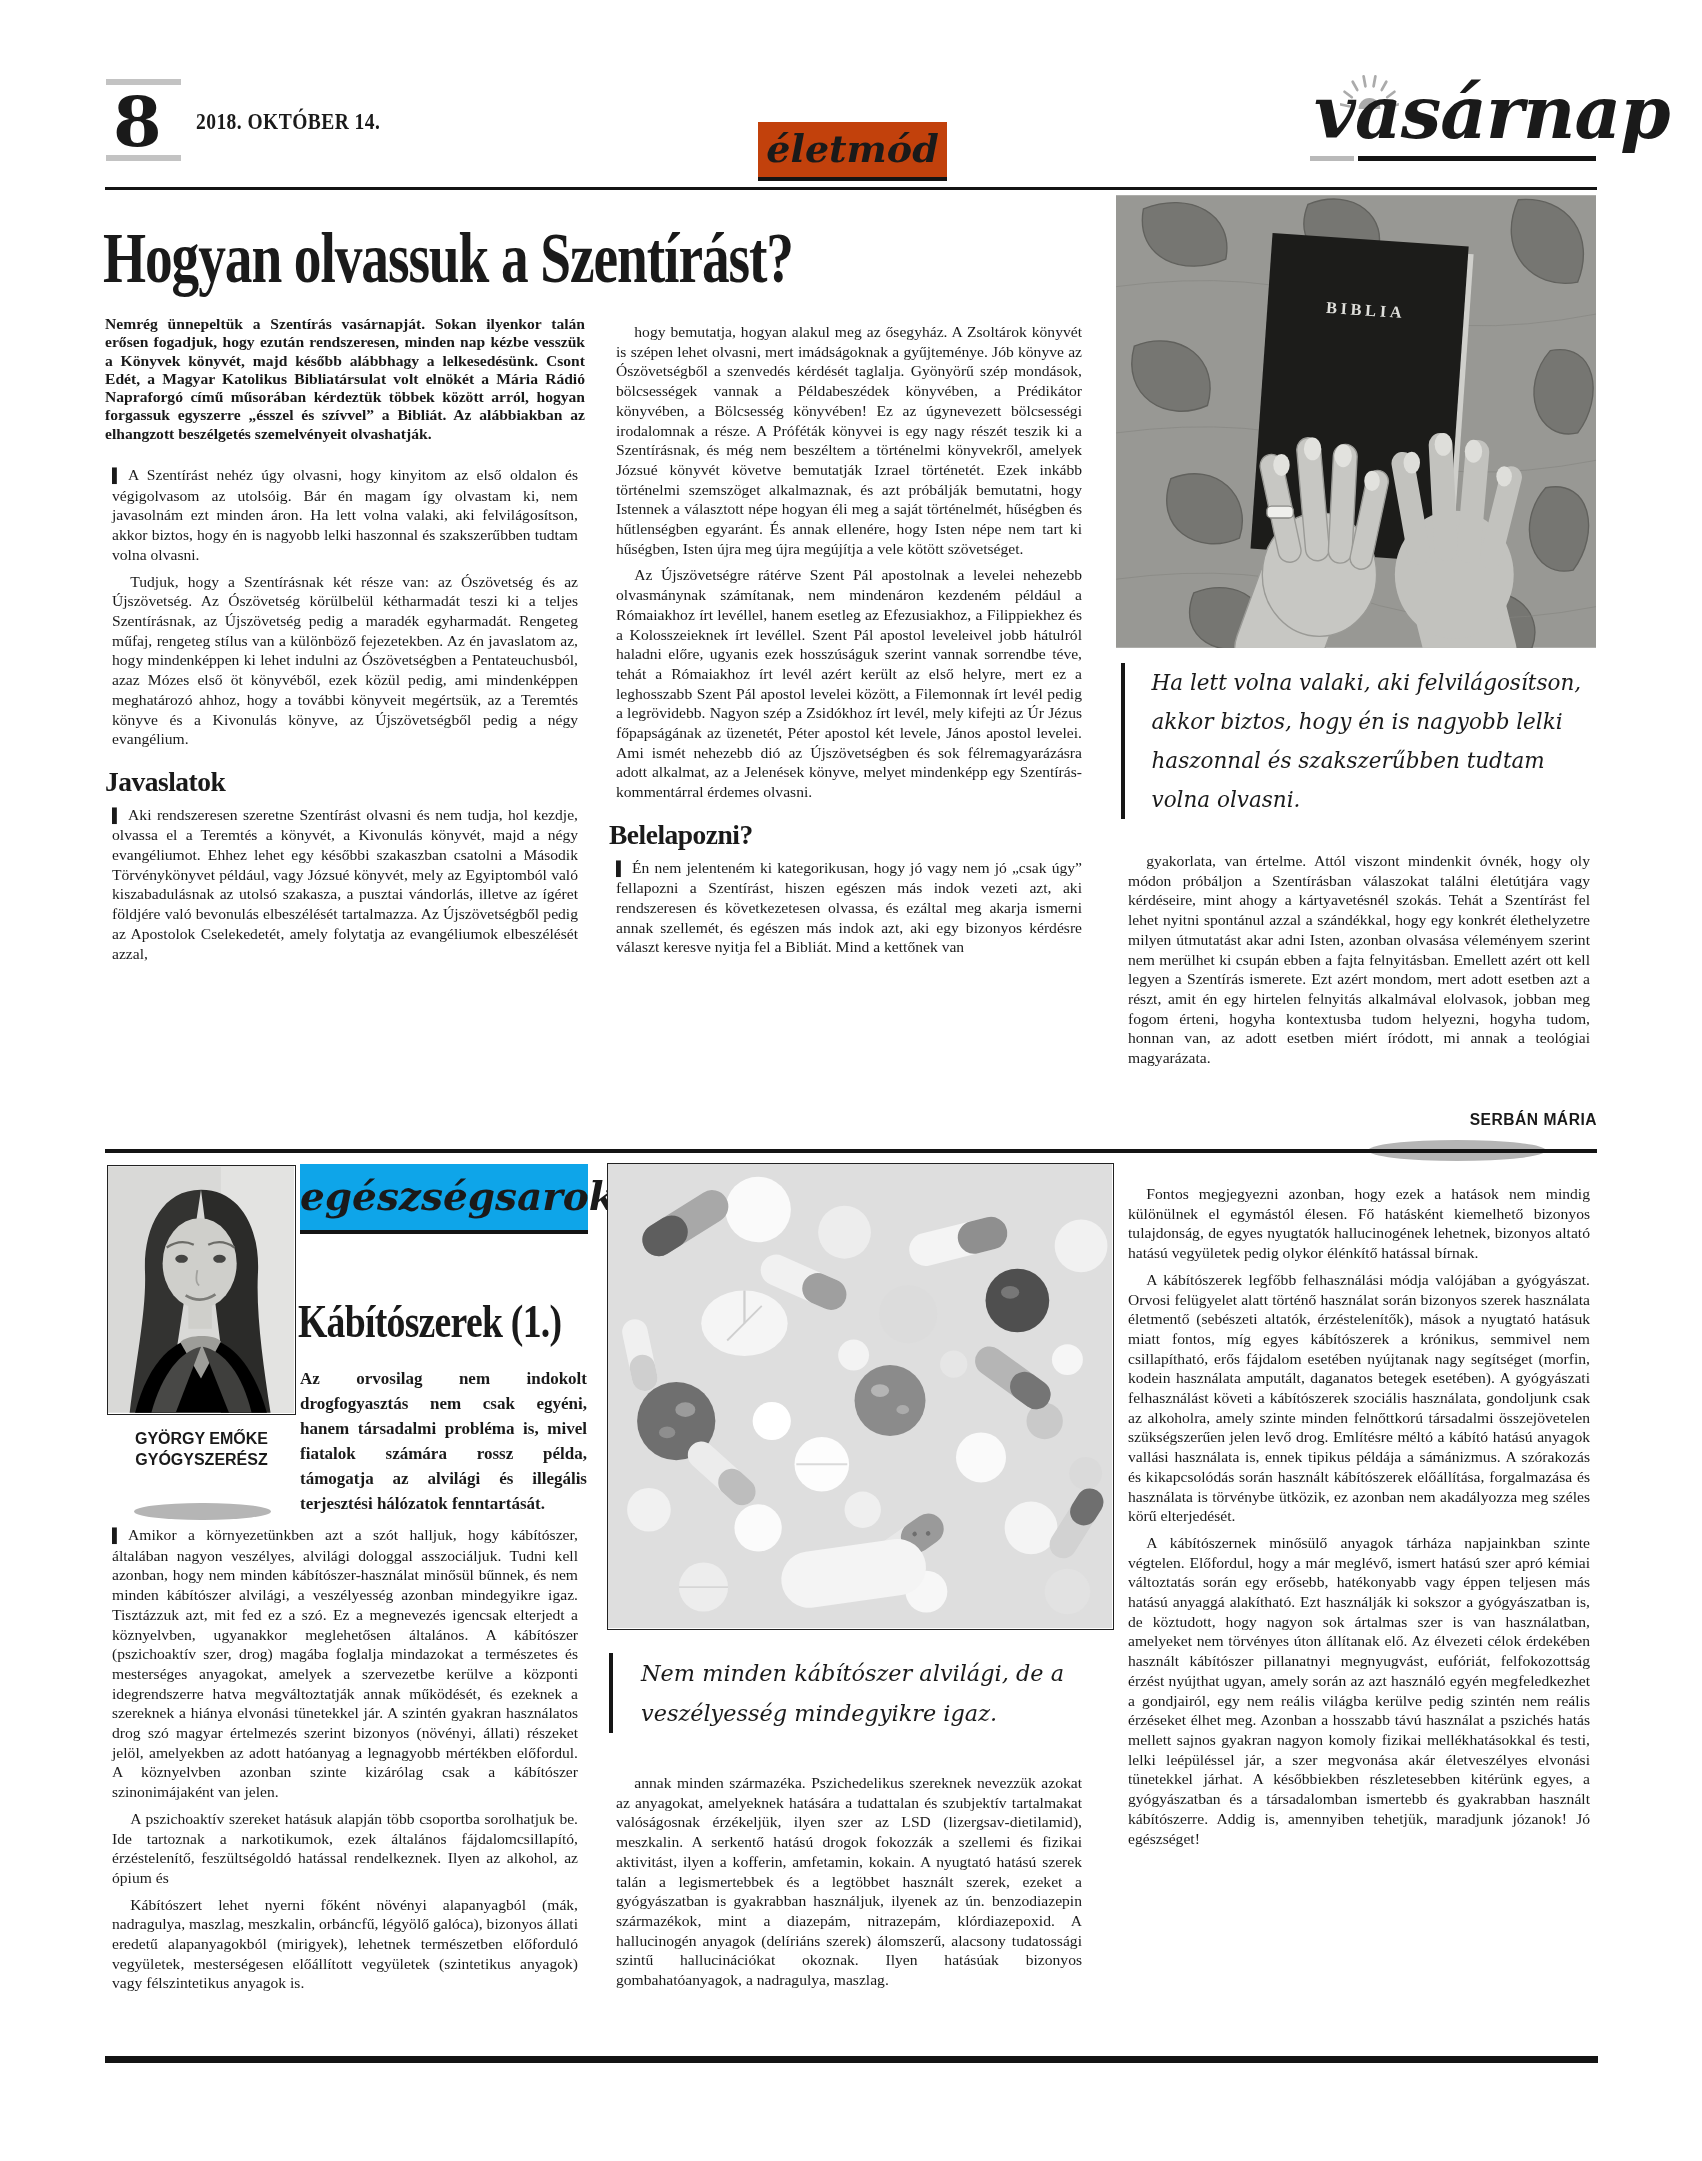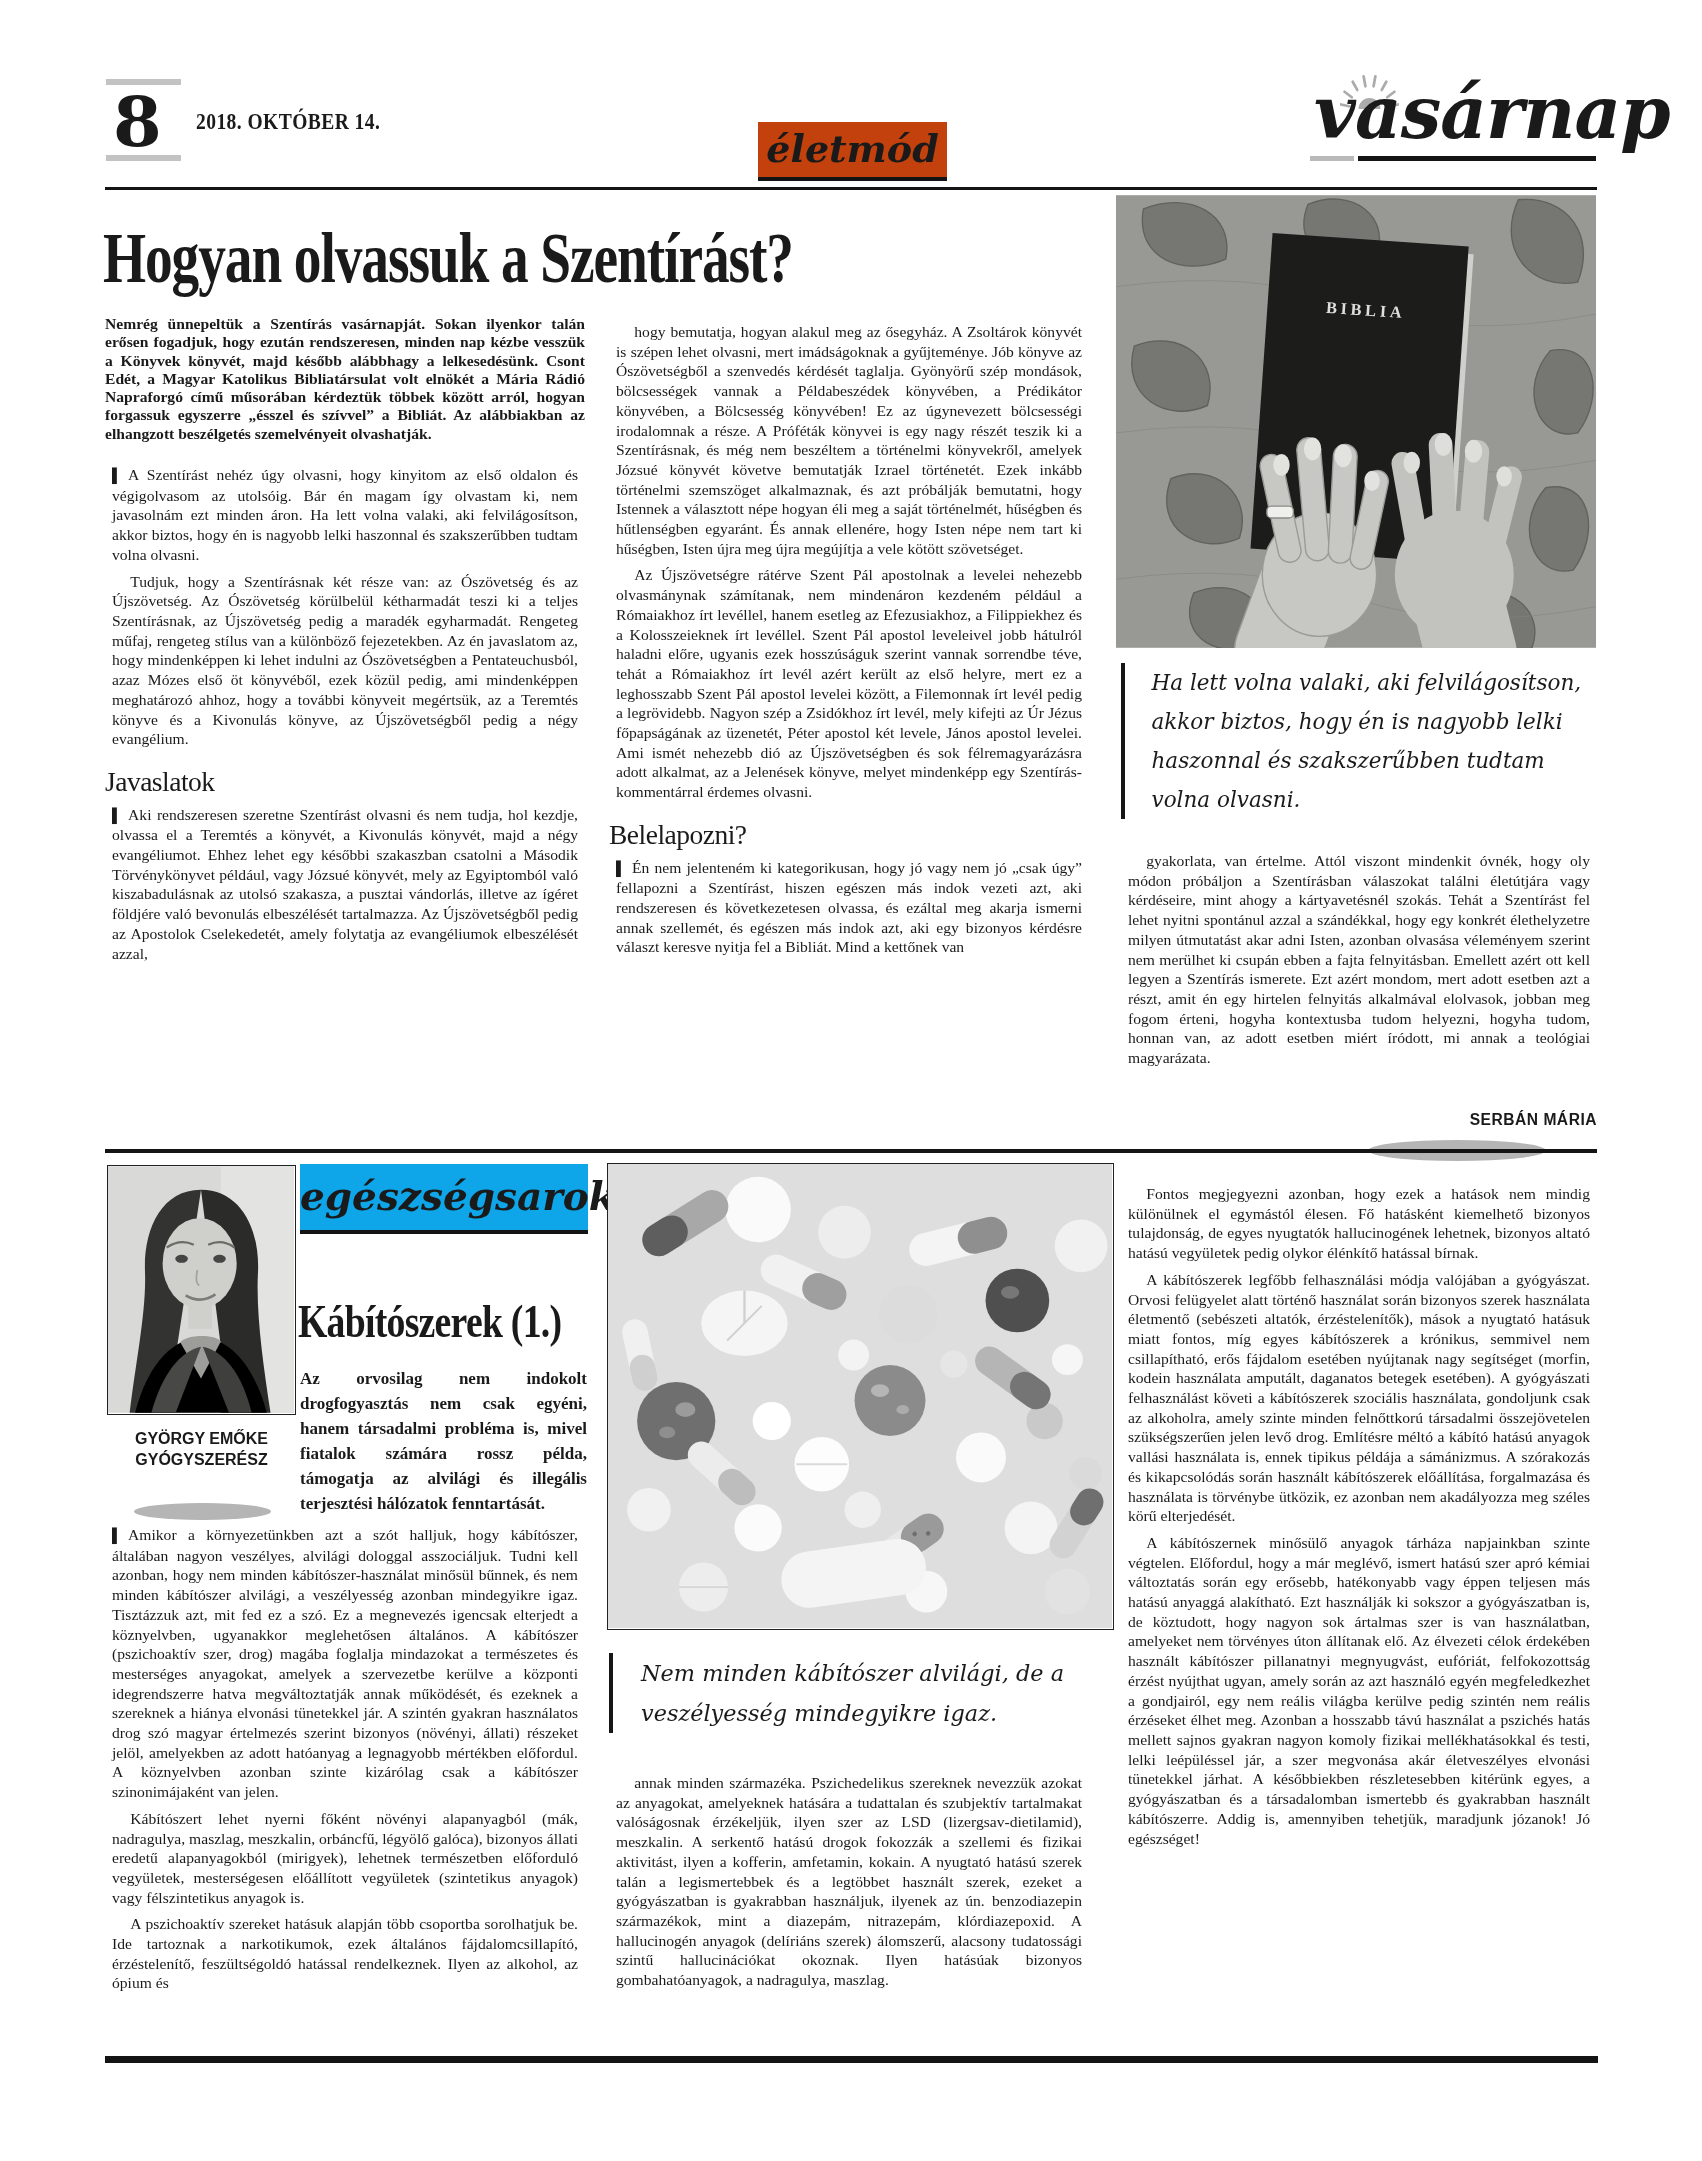--- a/index.html
+++ b/index.html
@@ -33,21 +33,21 @@
   .a1c1{left:105px;top:315px;width:480px;height:824px;}
   .a1c2{left:609px;top:315px;width:480px;height:840px;}
   .a1c3{left:1121px;top:844px;width:476px;height:284px;}
   .a2c1{left:105px;top:1518px;width:480px;height:524px;}
   .a2c2{left:609px;top:1766px;width:480px;height:275px;}
   .a2c3{left:1121px;top:1177px;width:476px;height:865px;}
   p.lead{margin:0 0 22px 0;font-weight:bold;font-size:15.6px;line-height:18.3px;}
   p.para{margin:7px;text-indent:18.3px;}
   p.para.flush{text-indent:0;}
   p.para.flush::before{content:"▌";font-size:13.7px;padding-right:6.4px;}
-  h2.subhead{margin:19px 0 9.2px 0;font-size:27.5px;line-height:1;font-weight:normal;text-align:left;
+  h2.subhead{margin:19px 0 9.2px 0;font-size:27.5px;line-height:1;font-weight:bold;text-align:left;
              letter-spacing:-0.5px;font-family:"Liberation Serif", serif;}
   .photo{position:absolute;overflow:hidden;}
   .photo svg{display:block;}
   .ph-bible{left:1116px;top:195px;width:480px;height:453px;}
   .ph-pills{left:607px;top:1163px;width:507px;height:467px;border:1.4px solid #222;box-sizing:border-box;}
   .ph-portrait{left:107px;top:1165px;width:189px;height:250px;border:1.4px solid #222;box-sizing:border-box;}
   .pullquote{position:absolute;border-left:4.1px solid #161616;font-style:italic;
              font-family:"DejaVu Serif", serif;}
   .pq1{left:1121px;top:663px;width:458px;padding-left:26.5px;font-size:21.5px;line-height:39px;}
   .pq2{left:609px;top:1653px;width:453px;padding-left:28px;font-size:22.4px;line-height:40px;}
@@ -224,22 +224,22 @@
   <div class="kicker2">
     <span>egészségsarok</span>
   </div>
 
   <h3 class="title2">Kábítószerek (1.)</h3>
   <div class="intro2">Az orvosilag nem indokolt drogfogyasztás nem csak egyéni, hanem társadalmi probléma is, mivel fiatalok számára rossz példa, támogatja az alvilági és illegális terjesztési hálózatok fenntartását.</div>
 
   <div class="colbox a2c1">
     <div>
         <p class="para flush">Amikor a környezetünkben azt a szót halljuk, hogy kábítószer, általában nagyon veszélyes, alvilági dologgal asszociáljuk. Tudni kell azonban, hogy nem minden kábítószer-használat minősül bűnnek, és nem minden kábítószer alvilági, a veszélyesség azonban mindegyikre igaz. Tisztázzuk azt, mit fed ez a szó. Ez a megnevezés igencsak elterjedt a köznyelvben, ugyanakkor meglehetősen általános. A kábítószer (pszichoaktív szer, drog) magába foglalja mindazokat a természetes és mesterséges anyagokat, amelyek a szervezetbe kerülve a központi idegrendszerre hatva megváltoztatják annak működését, és ezeknek a szereknek a hiánya elvonási tünetekkel jár. A szintén gyakran használatos drog szó magyar értelmezés szerint bizonyos (növényi, állati) részeket jelöl, amelyekben az adott hatóanyag a legnagyobb mértékben előfordul. A köznyelvben azonban szinte kizárólag csak a kábítószer szinonimájaként van jelen.</p>
+        <p class="para">A pszichoaktív szereket hatásuk alapján több csoportba sorolhatjuk be. Ide tartoznak a narkotikumok, ezek általános fájdalomcsillapító, érzéstelenítő, feszültségoldó hatással rendelkeznek. Ilyen az alkohol, az ópium és</p>
         <p class="para">Kábítószert lehet nyerni főként növényi alapanyagból (mák, nadragulya, maszlag, meszkalin, orbáncfű, légyölő galóca), bizonyos állati eredetű alapanyagokból (mirigyek), lehetnek természetben előforduló vegyületek, mesterségesen előállított vegyületek (szintetikus anyagok) vagy félszintetikus anyagok is.</p>
-        <p class="para">A pszichoaktív szereket hatásuk alapján több csoportba sorolhatjuk be. Ide tartoznak a narkotikumok, ezek általános fájdalomcsillapító, érzéstelenítő, feszültségoldó hatással rendelkeznek. Ilyen az alkohol, az ópium és</p>
       </div>
   </div>
 
   <div class="photo ph-pills">
     <svg viewBox="0 0 1108 1020" width="504" height="464">
       <rect width="1108" height="1020" fill="#dedede"></rect>
       <g>
         <circle cx="330" cy="100" r="72" fill="#fafafa"></circle>
         <circle cx="520" cy="150" r="58" fill="#ededed"></circle>
         <ellipse cx="300" cy="350" rx="95" ry="72" fill="#f5f5f5"></ellipse>

